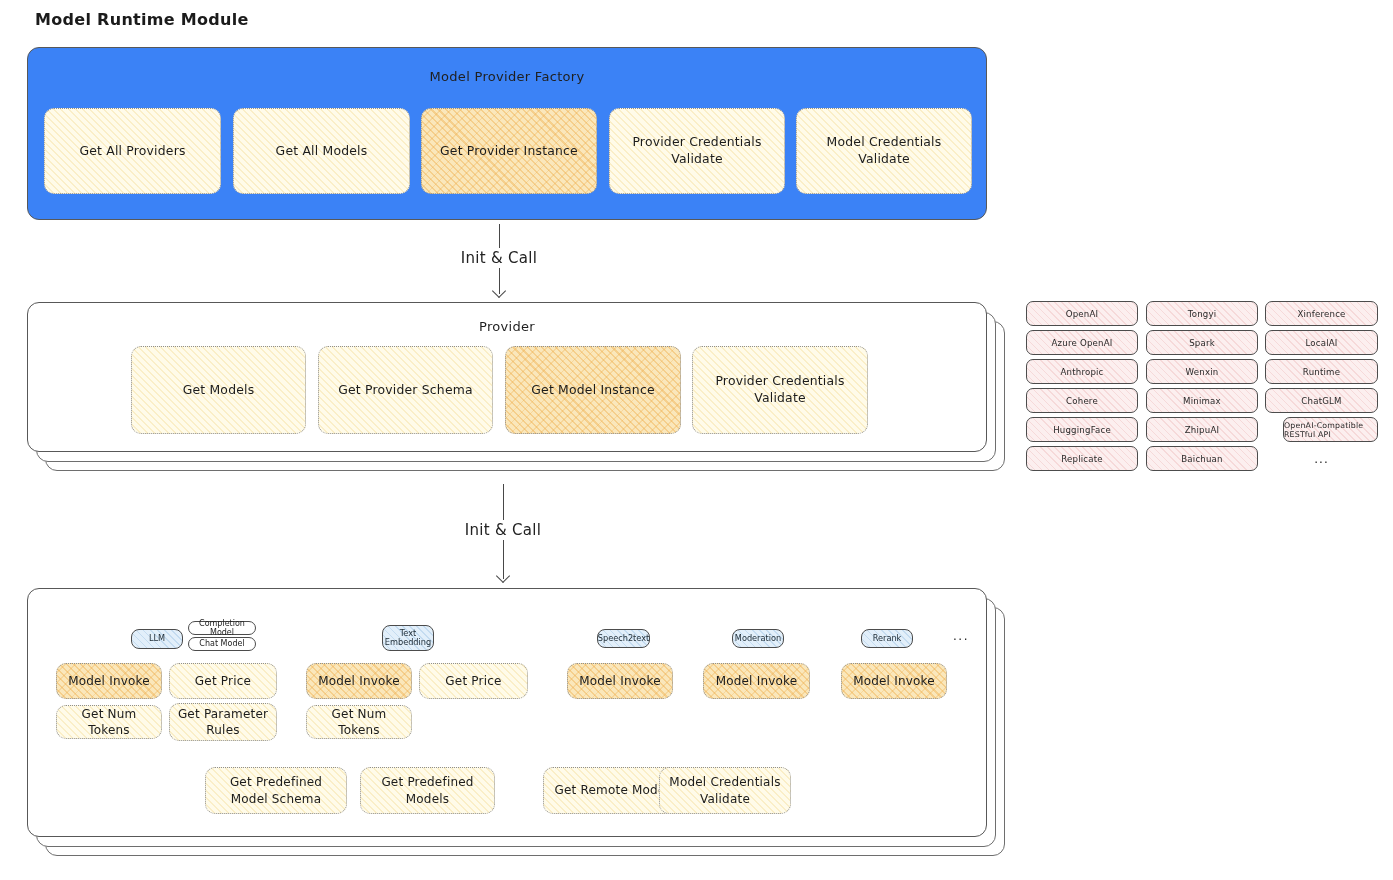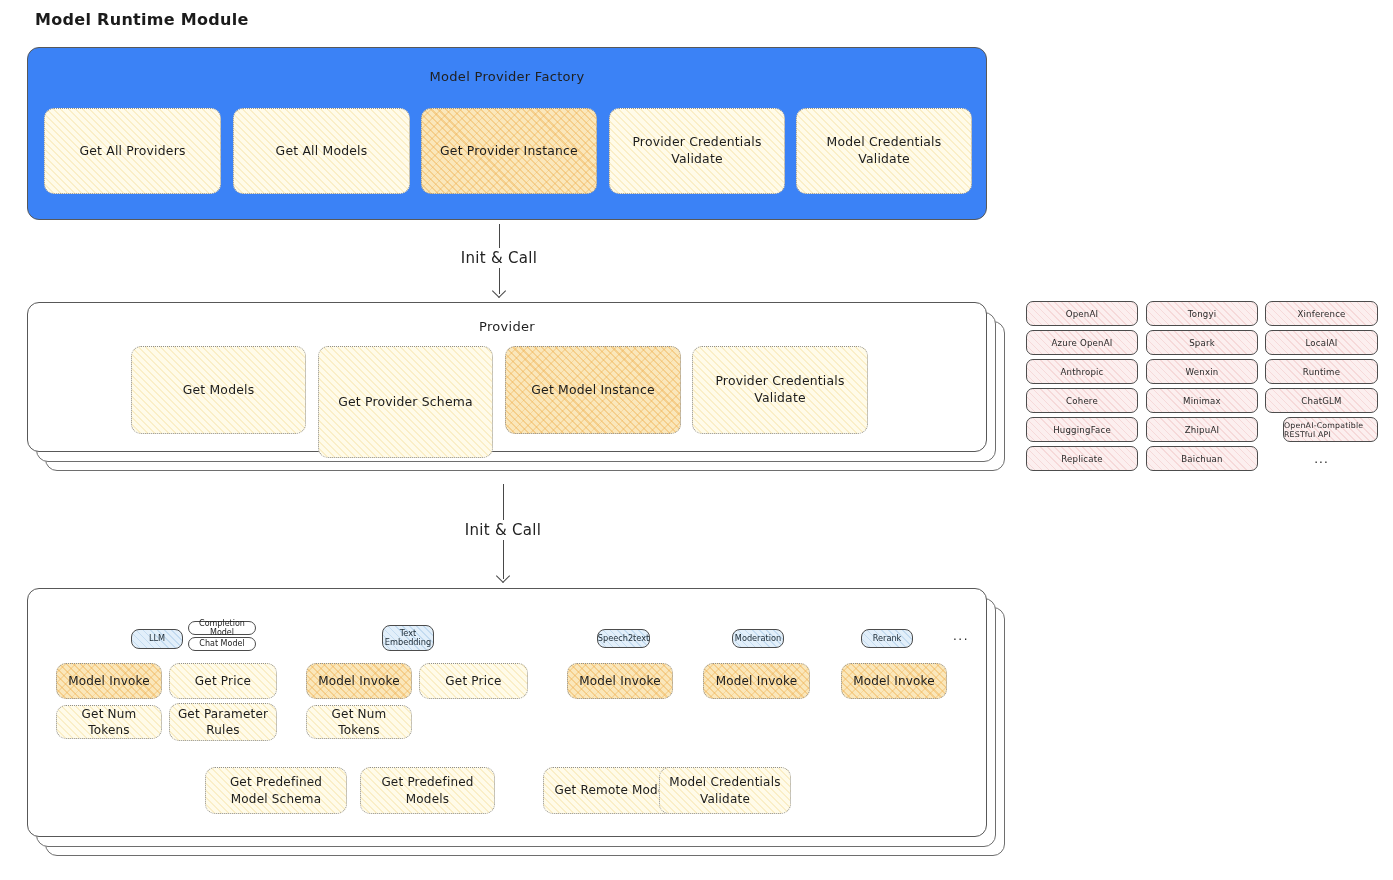--- a/index.html
+++ b/index.html
@@ -79,21 +79,21 @@
 
   <div class="arrow" style="left:499px;top:224px;height:70px;"></div>
   <div class="arrow-label" style="left:499px;top:248px;">Init &amp; Call</div>
 
   <section class="stack" style="left:27px;top:302px;width:958px;height:148px;">
     <div class="layer l3"></div>
     <div class="layer l2"></div>
     <div class="layer main">
       <div class="bigbox-title" style="top:16px;">Provider</div>
       <div class="fn yellow" style="left:103px;top:43px;width:175px;height:88px;">Get Models</div>
-      <div class="fn yellow" style="left:290px;top:43px;width:175px;height:112px;">Get Provider Schema</div>
+      <div class="fn yellow" style="left:290px;top:43px;width:175px;height:88px;">Get Provider Schema</div>
       <div class="fn orange" style="left:477px;top:43px;width:176px;height:88px;">Get Model Instance</div>
       <div class="fn yellow" style="left:664px;top:43px;width:176px;height:88px;">Provider Credentials Validate</div>
     </div>
   </section>
 
   <div class="vcol" style="left:1026px;top:301px;width:112px;text-align:right;">
     <div class="vendor">OpenAI</div>
     <div class="vendor">Azure OpenAI</div>
     <div class="vendor">Anthropic</div>
     <div class="vendor">Cohere</div>

